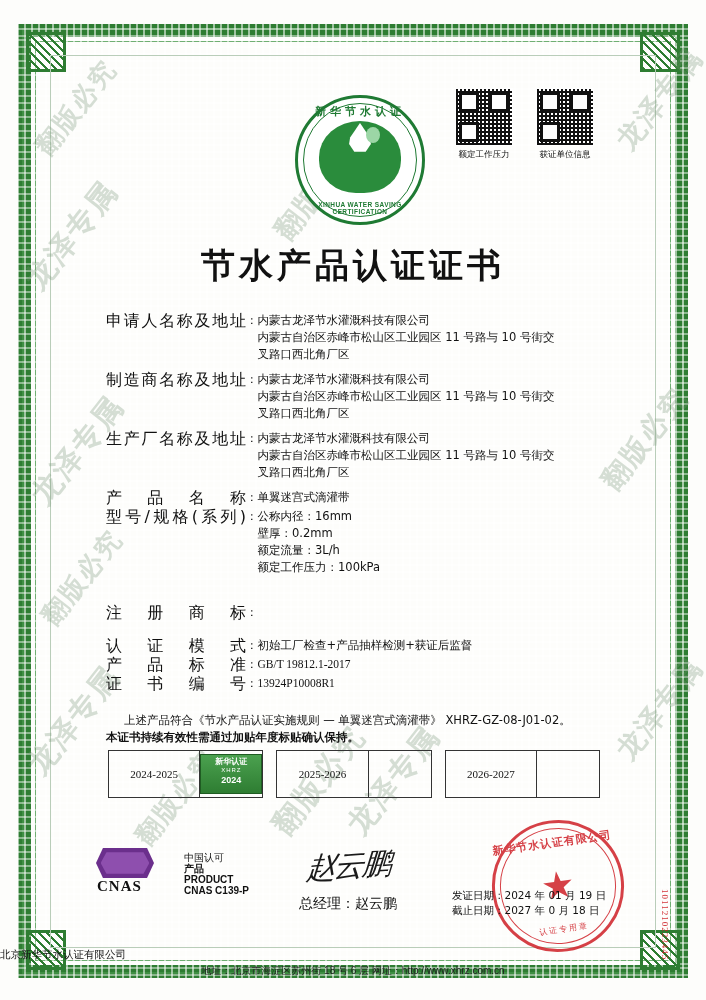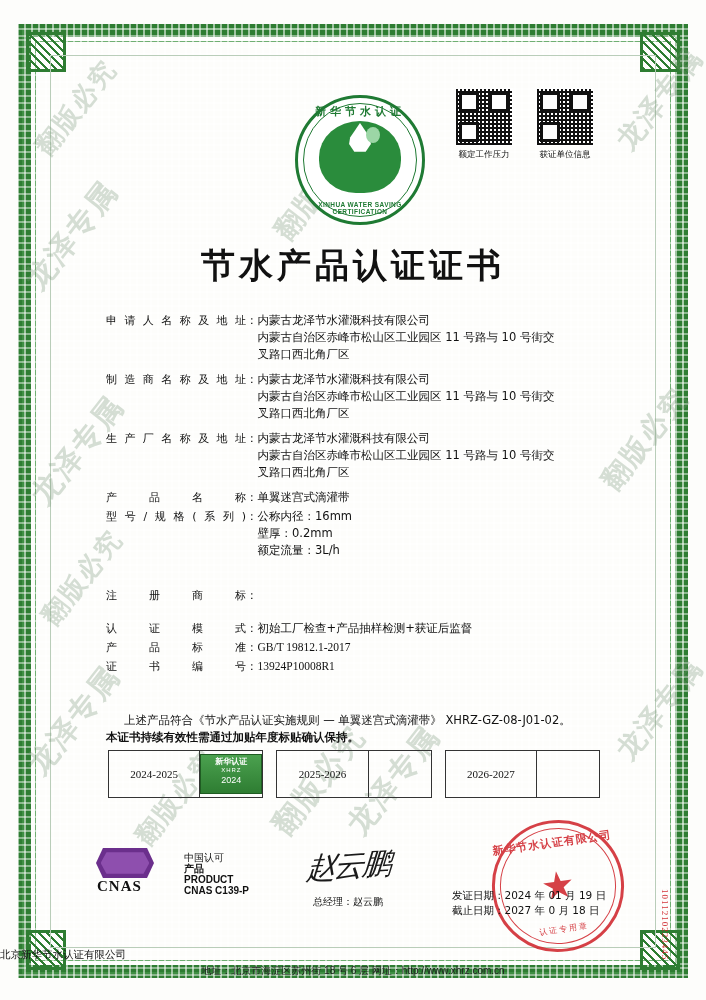--- a/index.html
+++ b/index.html
@@ -209,21 +209,21 @@
   .frow {
     display: flex;
     align-items: flex-start;
     margin-bottom: 2px;
   }
   .flabel {
     width: 140px;
     flex: 0 0 140px;
     text-align: justify;
     text-align-last: justify;
-    font-size: 11px;
+    font-size: 16px;
     line-height: 17px;
     font-family: "DejaVu Sans", sans-serif;
   }
   .fcolon {
     flex: 0 0 10px;
     line-height: 17px;
   }
   .fvalue {
     flex: 1;
     line-height: 17px;
@@ -284,21 +284,21 @@
     color: #fff;
     font-size: 7px;
     text-align: center;
     line-height: 1.25;
     padding-top: 2px;
     box-sizing: border-box;
     border: 1px solid #1f5c22;
   }
   .sticker-label .big { font-size: 8px; font-weight: bold; display:block; }
   .sticker-label .xh { font-size: 6px; display:block; letter-spacing:1px; }
-  .sticker-label .yr { font-size: 9px; font-weight: normal; display:block; }
+  .sticker-label .yr { font-size: 9px; font-weight: bold; display:block; }
 
   
   .cnas {
     position: absolute;
     left: 96px; top: 848px;
     display: flex;
     align-items: flex-start;
   }
   .cnas-mark {
     width: 78px; height: 46px;
@@ -347,21 +347,21 @@
   .sign-ink {
     font-size: 30px;
     font-family: "DejaVu Serif", serif;
     font-style: italic;
     color: #1a1a1a;
     transform: rotate(-4deg) skewX(-8deg);
     letter-spacing: -2px;
     white-space: nowrap;
   }
   .sign-label {
-    font-size: 10px;
+    font-size: 14px;
     margin-top: 8px;
     color: #111;
     font-family: "DejaVu Sans", sans-serif;
   }
 
   
   .seal {
     position: absolute;
     left: 492px; top: 820px;
     width: 126px; height: 126px;
@@ -534,20 +534,21 @@
       </div>
     </div>
 
     <div class="frow">
       <div class="flabel">型号/规格(系列)</div>
       <div class="fcolon">：</div>
       <div class="fvalue">
         <div>公称内径：16mm</div>
         <div>壁厚：0.2mm</div>
         <div>额定流量：3L/h</div>
+        <div>额定工作压力：100kPa</div>
       </div>
     </div>
 
     <div class="gap-l"></div>
 
     <div class="frow">
       <div class="flabel">注册商标</div>
       <div class="fcolon">：</div>
       <div class="fvalue"></div>
     </div>

